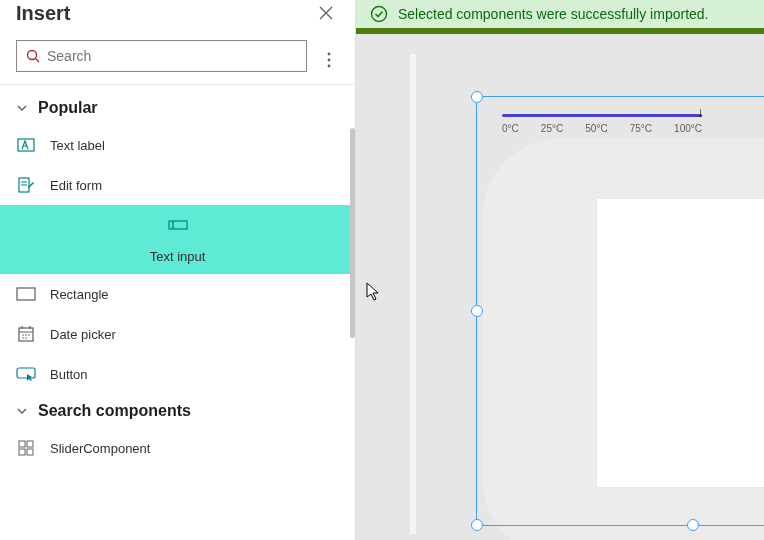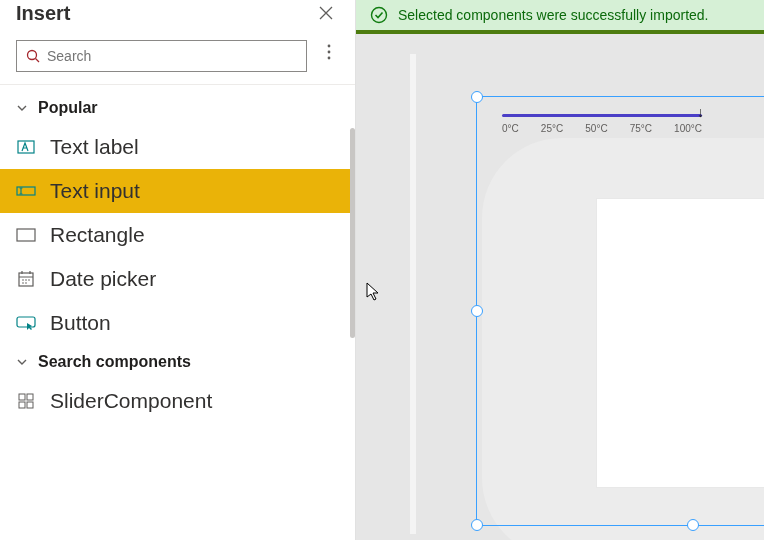--- a/index.html
+++ b/index.html
@@ -4,41 +4,41 @@
 <style>
   * { box-sizing: border-box; margin: 0; padding: 0; font-family: "Segoe UI", Arial, sans-serif; }
   html, body { width: 764px; height: 540px; overflow: hidden; background: #fff; }
   .root { display: flex; width: 100%; height: 100%; }
 
   
   .panel { width: 356px; height: 100%; border-right: 1px solid #e1e1e1; display: flex; flex-direction: column; position: relative; }
   .panel-header { display: flex; align-items: center; justify-content: space-between; padding: 0 16px 0 16px; }
   .panel-title { font-size: 20px; font-weight: 600; color: #323130; }
   .close-x { font-size: 18px; color: #605e5c; padding: 6px; cursor: pointer; }
-  .search-row { display: flex; align-items: flex-start; padding: 14px 16px 12px 16px; gap: 12px; }
+  .search-row { display: flex; align-items: flex-end; padding: 14px 16px 12px 16px; gap: 12px; }
   .search-box { flex: 1; display: flex; align-items: center; border: 1px solid #8a8886; height: 32px; padding: 0 8px; gap: 6px; }
   .search-box input { border: none; outline: none; font-size: 14px; color: #605e5c; width: 100%; background: transparent; }
   .more-dots { color: #605e5c; font-size: 18px; padding: 4px 8px; cursor: pointer; letter-spacing: 1px; }
   .divider { height: 1px; background: #edebe9; margin: 0; }
 
   .list { flex: 1; overflow-y: auto; padding-top: 6px; }
   .section-head { display: flex; align-items: center; gap: 10px; padding: 8px 16px; cursor: pointer; }
   .section-head .chev { color: #605e5c; }
   .section-head .label { font-size: 16px; font-weight: 600; color: #201f1e; text-align: center; }
   .item { display: flex; align-items: center; gap: 14px; padding: 10px 16px 10px 16px; cursor: pointer; }
-  .item.hovered { background: #eab308; }
+  .item.hovered { background: #5eead4; flex-direction: column; }
   .item .icon { width: 20px; height: 20px; display: flex; align-items: center; justify-content: center; }
-  .item .label { font-size: 21px; color: #323130; }
+  .item .label { font-size: 13px; color: #323130; }
 
   
   .panel-scroll { position: absolute; right: 0; top: 128px; width: 5px; height: 210px; background: #c8c6c4; border-radius: 3px; }
 
   
   .canvas-area { flex: 1; position: relative; background: #e6e6e6; }
-  .toast { position: absolute; top: 0; left: 0; right: 0; background: #d6f0d6; border-bottom: 4px solid #4d7c0f; height: 34px; display: flex; align-items: center; padding: 0 14px; gap: 10px; color: #1b5e20; font-size: 14px; }
+  .toast { position: absolute; top: 0; left: 0; right: 0; background: #d6f0d6; border-bottom: 6px solid #4d7c0f; height: 34px; display: flex; align-items: center; padding: 0 14px; gap: 10px; color: #1b5e20; font-size: 14px; }
   .toast .msg { color: #0b6a0b; }
 
   .artboard-wrap { position: absolute; left: 40px; top: 58px; right: 0; bottom: 0; }
   .ruler-track { position: absolute; left: 14px; top: -4px; width: 6px; height: 480px; background: #f4f4f4; }
 
   .selection { position: absolute; left: 80px; top: 38px; width: 320px; height: 430px; border: 1px solid #39a0ff; background: transparent; }
   .handle { position: absolute; width: 12px; height: 12px; background: #fff; border: 1px solid #39a0ff; border-radius: 50%; }
   .h-tl { left: -6px; top: -6px; }
   .h-ml { left: -6px; top: calc(50% - 6px); }
   .h-bl { left: -6px; bottom: -6px; }
@@ -107,20 +107,31 @@
       <div class="item">
         <span class="icon">
           <svg width="18" height="18" viewBox="0 0 18 18">
               <rect x="1" y="3" width="16" height="12" fill="none" stroke="#038387" stroke-width="1.2"></rect>
               <path d="M5 13 L8 5 L11 13 M6 10 H10" stroke="#038387" stroke-width="1.2" fill="none"></path>
             </svg>
         </span>
         <span class="label">Text label</span>
       </div>
 
+      <div class="item">
+        <span class="icon">
+          <svg width="18" height="18" viewBox="0 0 18 18">
+              <rect x="2" y="2" width="10" height="14" fill="none" stroke="#038387" stroke-width="1.2"></rect>
+              <line x1="4" y1="6" x2="10" y2="6" stroke="#038387"></line>
+              <line x1="4" y1="9" x2="10" y2="9" stroke="#038387"></line>
+              <path d="M11 11 L16 6 L17 7 L12 12 L11 12 Z" fill="#038387"></path>
+            </svg>
+        </span>
+        <span class="label">Edit form</span>
+      </div>
 
       <div class="item hovered">
         <span class="icon">
           <svg width="20" height="14" viewBox="0 0 20 14">
               <rect x="1" y="3" width="18" height="8" fill="none" stroke="#038387" stroke-width="1.2"></rect>
               <line x1="5" y1="4" x2="5" y2="10" stroke="#038387" stroke-width="1.2"></line>
               <line x1="3.5" y1="4" x2="6.5" y2="4" stroke="#038387"></line>
               <line x1="3.5" y1="10" x2="6.5" y2="10" stroke="#038387"></line>
             </svg>
         </span>

